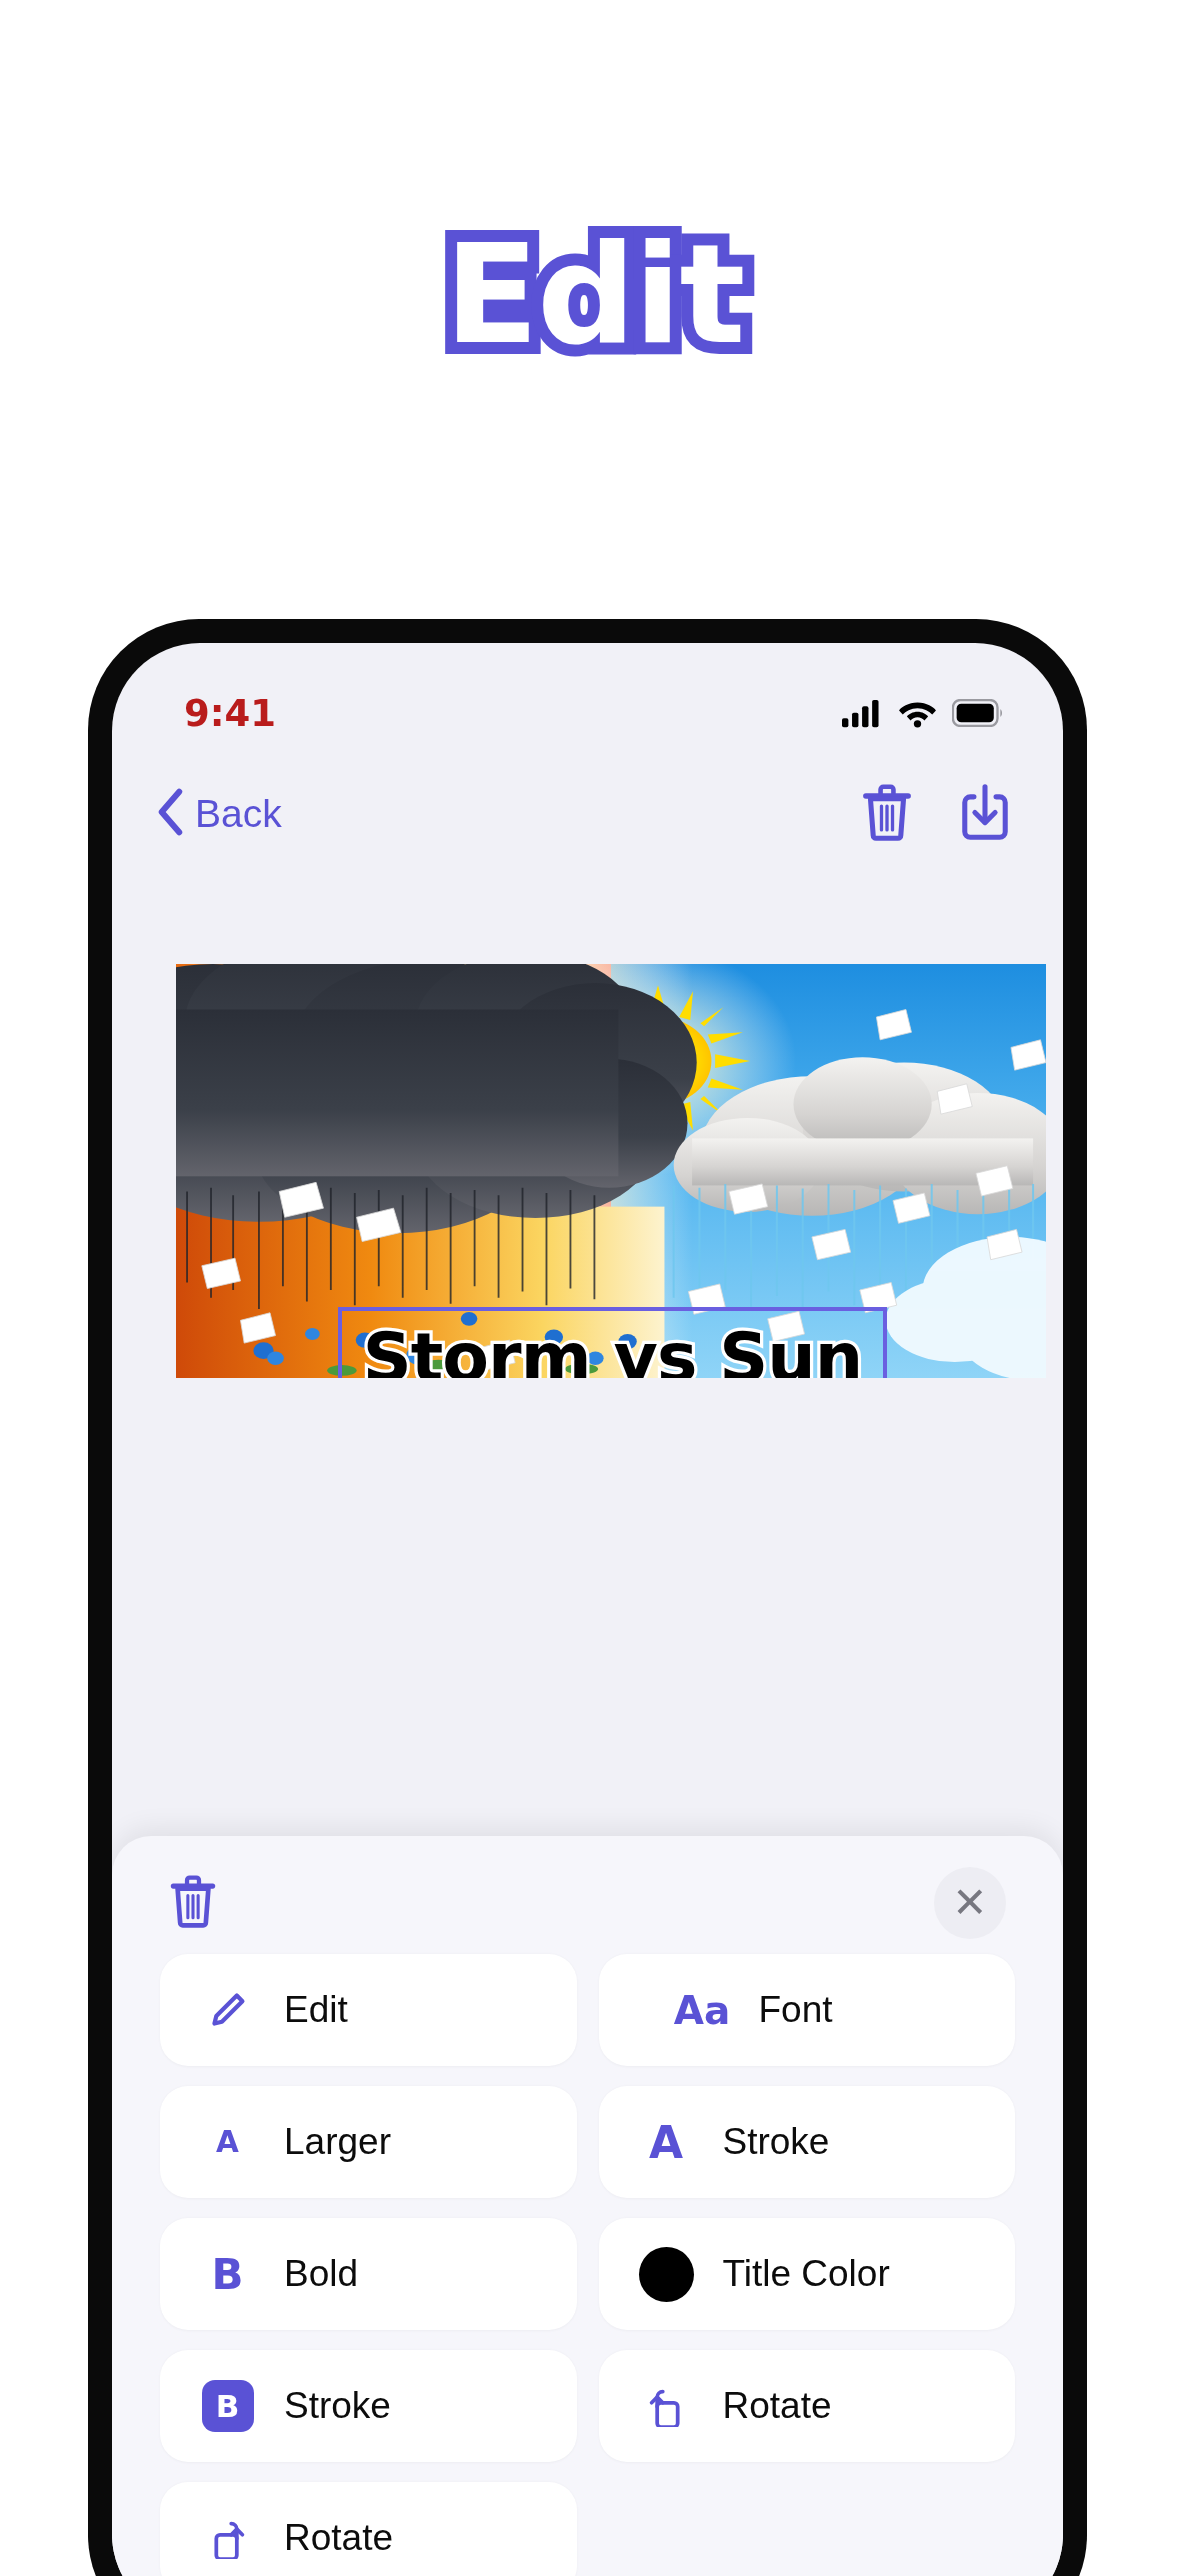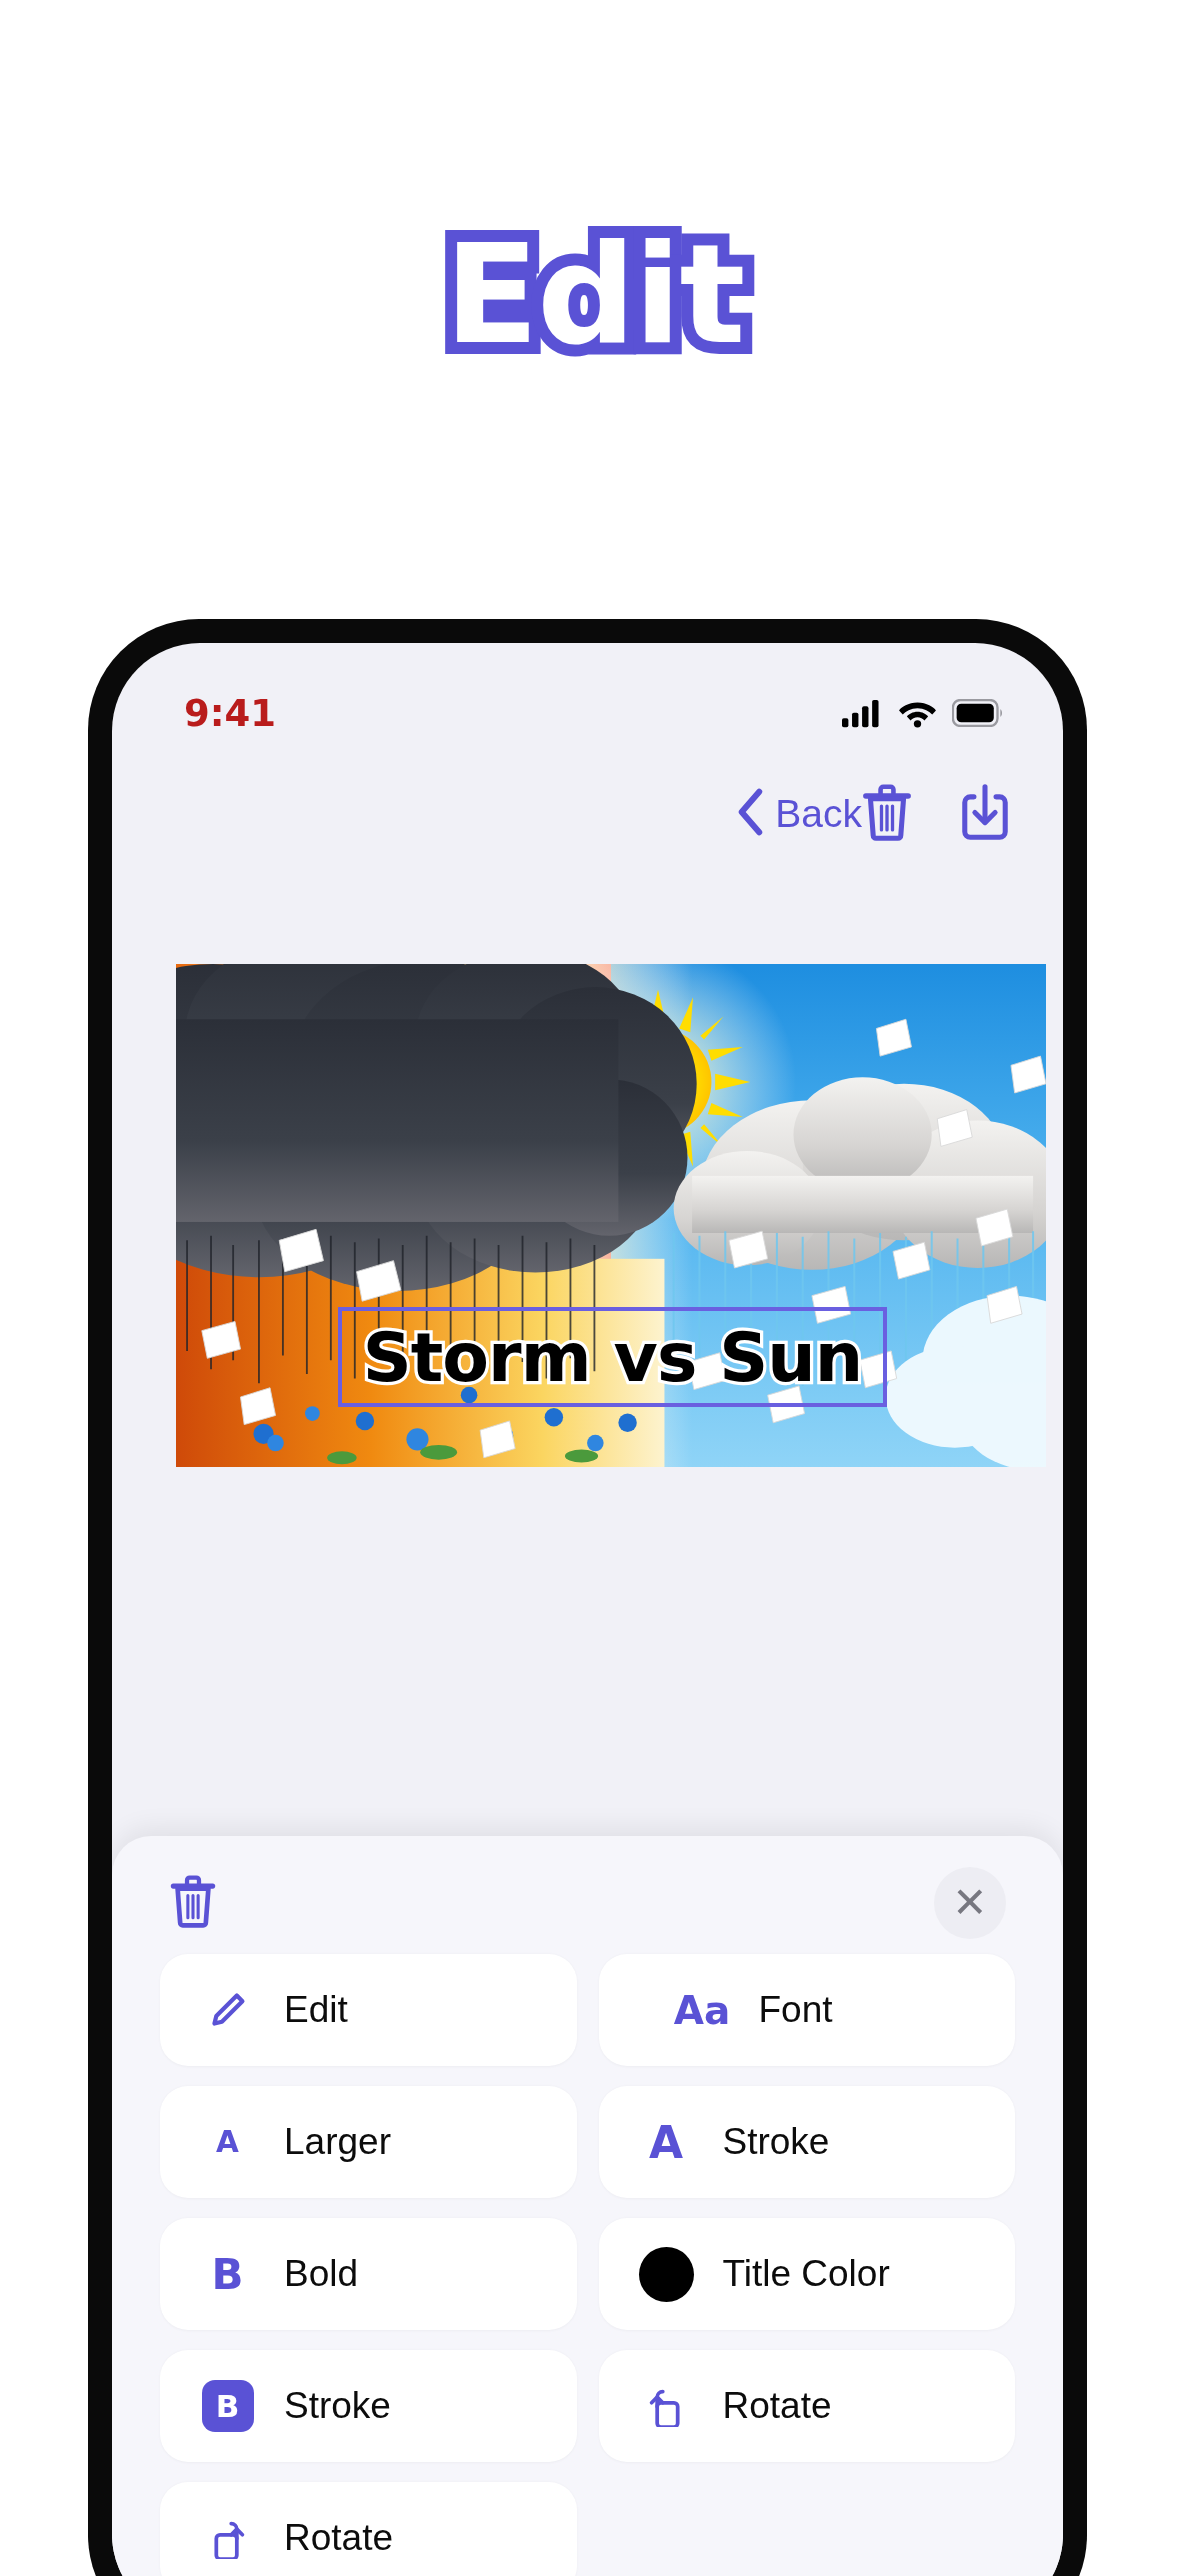--- a/index.html
+++ b/index.html
@@ -76,21 +76,21 @@
   }
   .sb-right svg{ display:block; }
 
   
   .navbar{
     position:absolute;
     top:120px; left:0; right:0;
     height:101px;
     display:flex;
     align-items:center;
-    justify-content:flex-end;
+    justify-content:space-between;
     padding:0 53px 0 44px;
   }
   .back-btn{
     display:flex;
     align-items:center;
     gap:11px;
     color:#5A52D5;
   }
   .back-label{
     font-size:39px;
@@ -102,21 +102,21 @@
     align-items:center;
     gap:48px;
   }
 
   
   .canvas{
     position:absolute;
     top:321px;
     left:64px;
     width:870px;
-    height:503px;
+    height:414px;
     overflow:hidden;
     background:#ef4444;
   }
   .canvas .art{
     position:absolute;
     inset:0;
     width:100%;
     height:100%;
   }
   .overlay-box{

